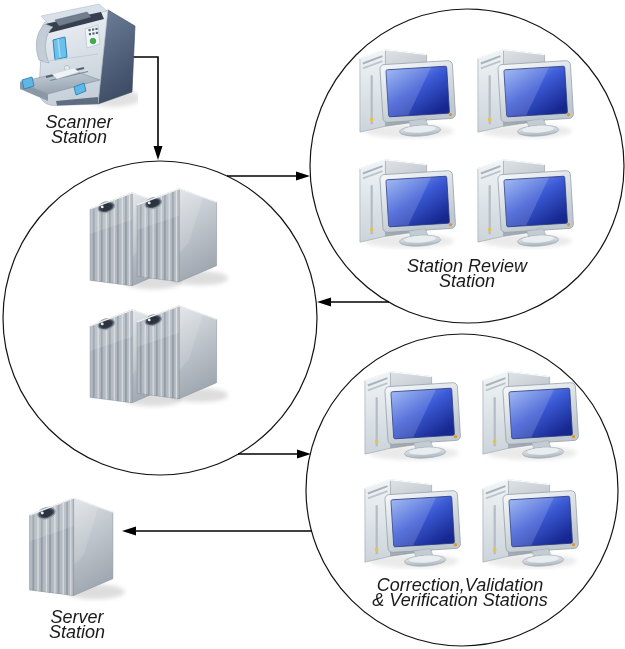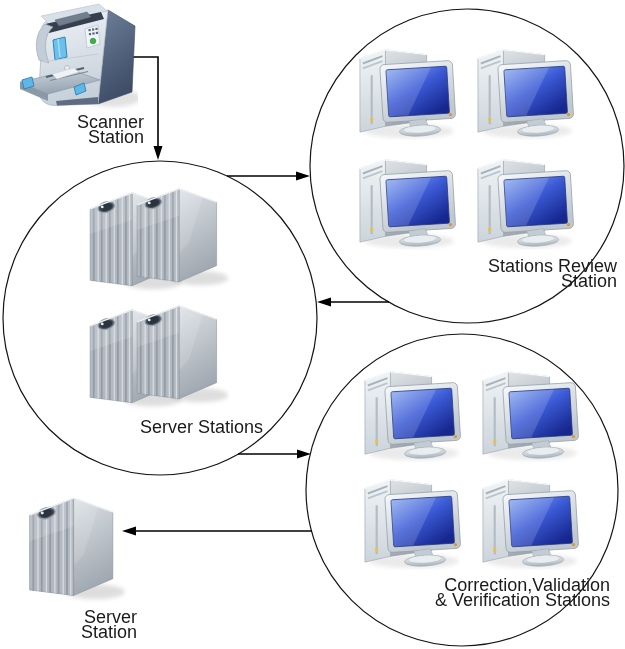--- a/index.html
+++ b/index.html
@@ -3,22 +3,22 @@
 <meta charset="utf-8">
 <style>
   html,body{margin:0;padding:0;background:#ffffff;}
   .canvas{
     position:relative;width:625px;height:649px;background:#ffffff;overflow:hidden;
     font-family:"Liberation Sans",sans-serif;
   }
   .overlay{position:absolute;left:0;top:0;}
   .icon{position:absolute;}
   .node-label{
-    position:absolute;text-align:right;color:#1a1a1a;
-    font-size:18px;line-height:15px;white-space:nowrap;
+    position:absolute;text-align:center;color:#1a1a1a;
+    font-size:18px;line-height:15px;white-space:nowrap;font-style:italic;
   }
   .node-label span{display:block;}
 </style>
 </head>
 <body>
 
 <div class="canvas">
 
   <svg width="0" height="0" style="position:absolute" aria-hidden="true">
     <defs>
@@ -211,25 +211,22 @@
     </svg>
 
   <svg class="icon" style="left:22px;top:487px" width="105" height="116" viewBox="0 0 112 124">
       <use href="#sym-tower"></use>
     </svg>
 
   <div class="node-label" style="left:14px;top:115px;width:130px">
     <span>Scanner</span>
     <span>Station</span>
   </div>
-  <div class="node-label" style="left:63px;top:420px;width:200px">
-    <span>Server Stations</span>
-  </div>
   <div class="node-label" style="left:317px;top:259px;width:300px">
-    <span>Stations Review</span>
+    <span>Station Review</span>
     <span>Station</span>
   </div>
   <div class="node-label" style="left:310px;top:578px;width:300px">
     <span>Correction,Validation</span>
     <span>&amp; Verification Stations</span>
   </div>
   <div class="node-label" style="left:17px;top:610px;width:120px">
     <span>Server</span>
     <span>Station</span>
   </div>

